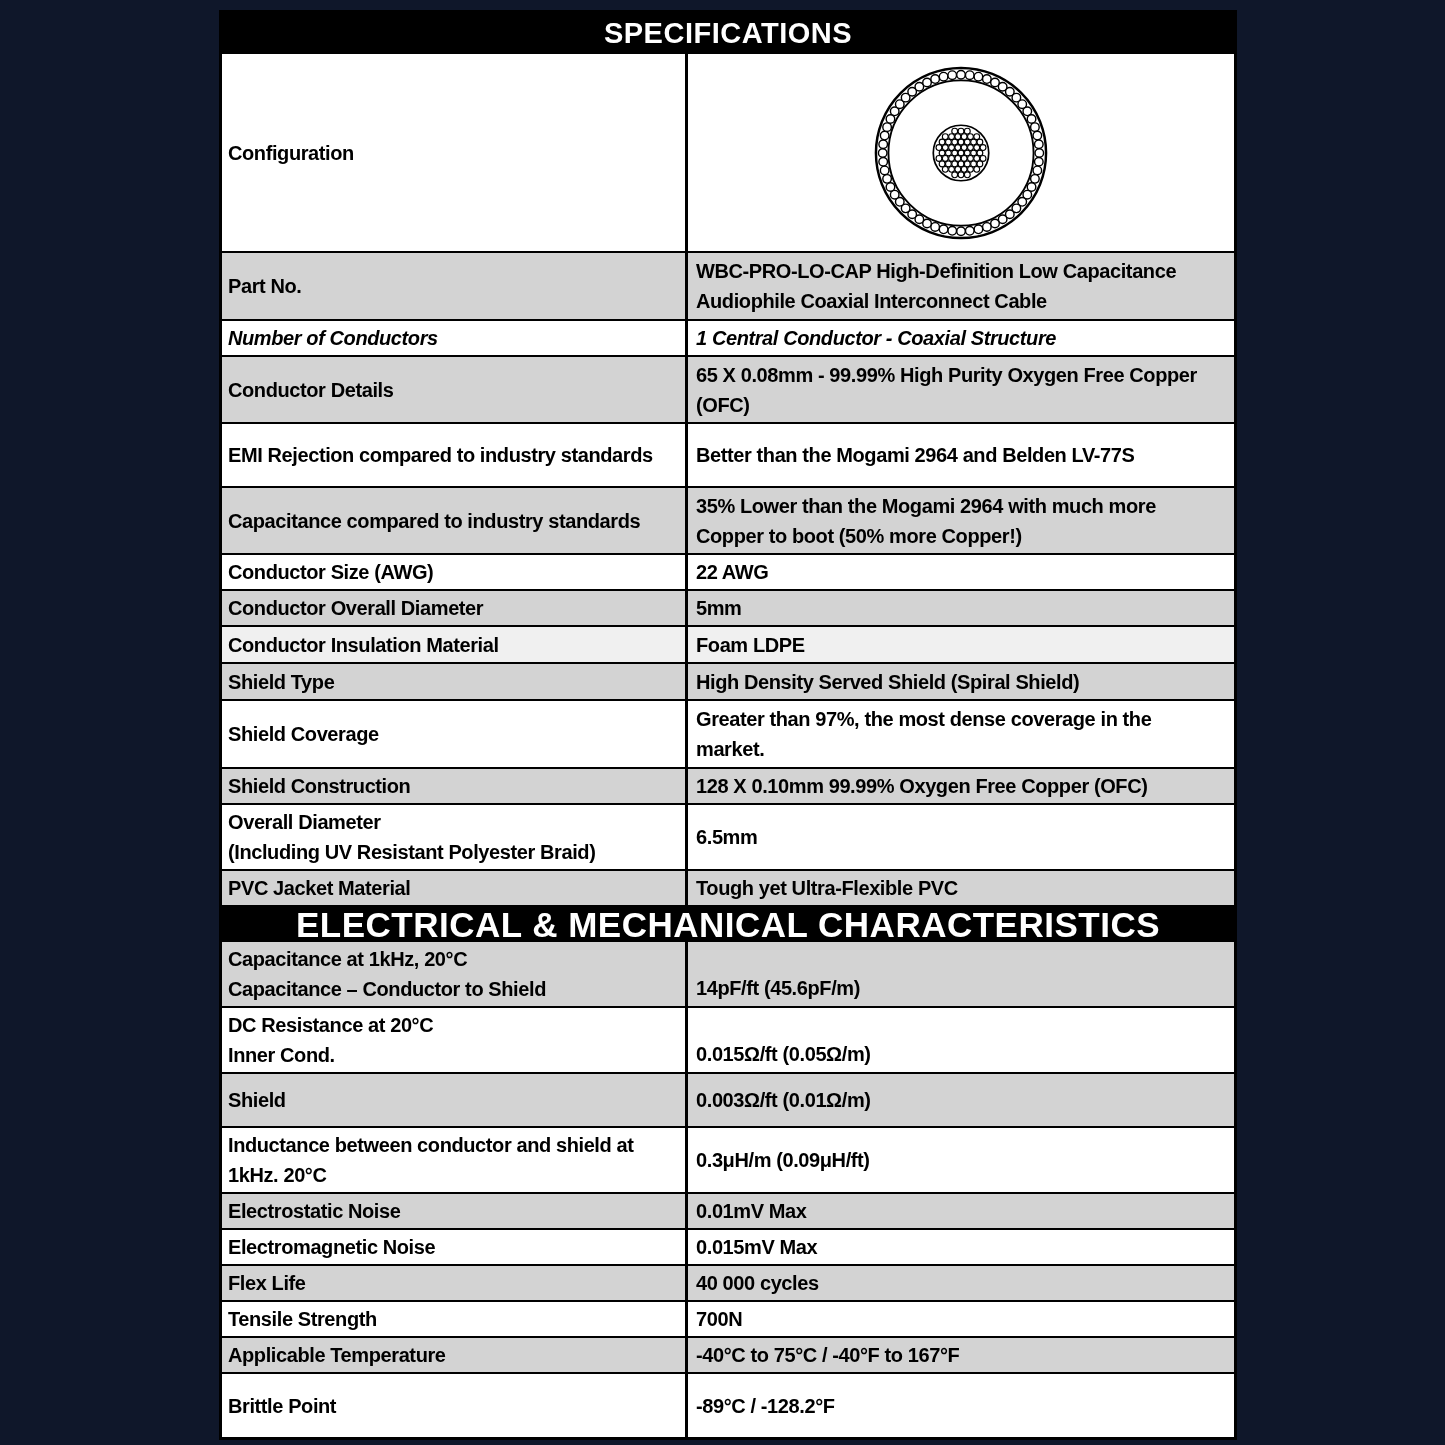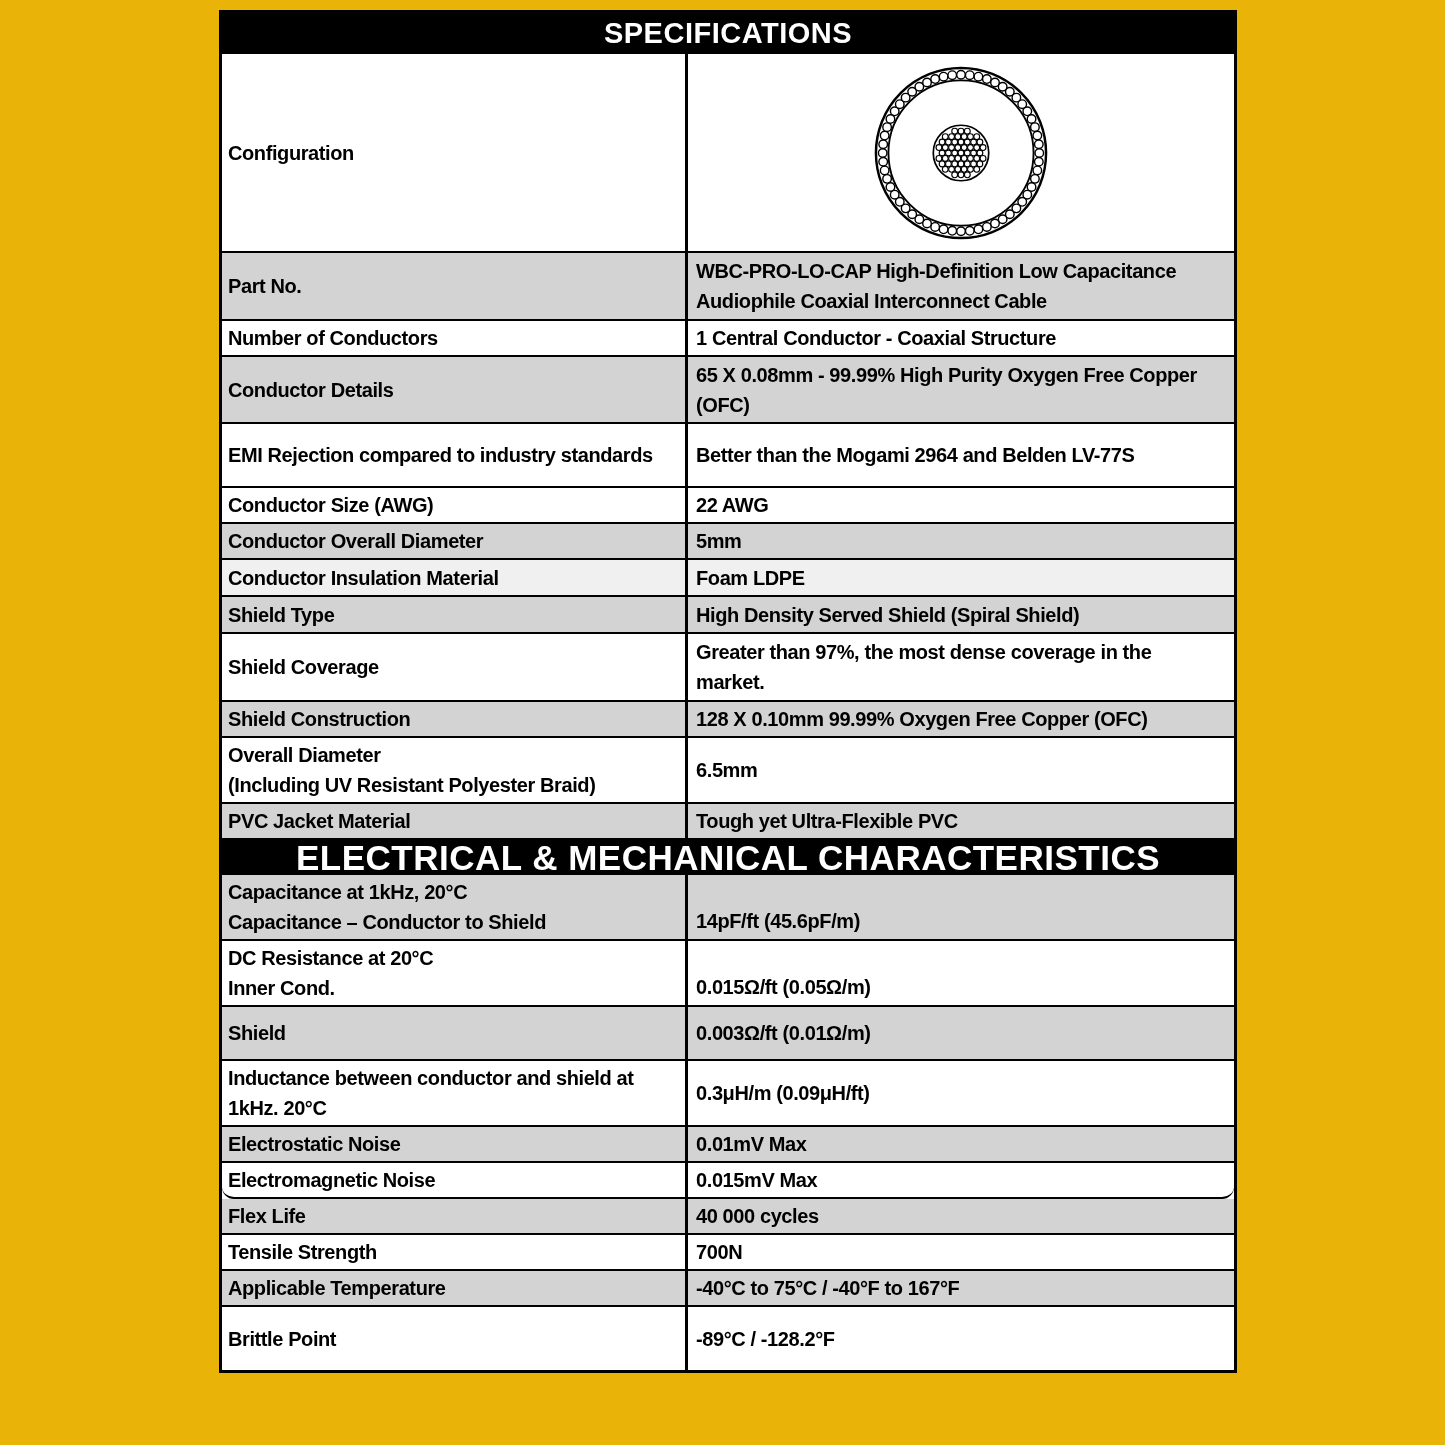--- a/index.html
+++ b/index.html
@@ -1,20 +1,20 @@
 <!DOCTYPE html>
 <html style="--header-bg: #000000; --header-fg: #ffffff; --border: #000000; --text: #000000; --row-white: #ffffff; --row-gray: #d3d3d3; --row-light: #f0f0f0;"><head>
 <meta charset="utf-8">
 <style>
   html, body { margin: 0; padding: 0; background: #ffffff; }
   .page {
     position: relative;
     width: 1445px;
     height: 1445px;
-    background: #eab308;
+    background: #0f172a;
     font-family: "Liberation Sans", "DejaVu Sans", sans-serif;
     color: var(--text, #000);
   }
   .spec-table {
     position: absolute;
     left: 219px;
     top: 10px;
     width: 1018px;
     border: 3px solid var(--border, #000);
     background: #ffffff;
@@ -188,32 +188,37 @@
               <circle cx="93.3" cy="123.2" r="3.1" fill="#fff" stroke="#000" stroke-width="1.2"></circle>
               <circle cx="100" cy="123.2" r="3.1" fill="#fff" stroke="#000" stroke-width="1.2"></circle>
               <circle cx="106.7" cy="123.2" r="3.1" fill="#fff" stroke="#000" stroke-width="1.2"></circle>
             </svg></div>
   </div>
         <div class="row shade-gray" style="min-height: 68px;">
     <div class="cell label">Part No.</div>
     <div class="cell value">WBC-PRO-LO-CAP High-Definition Low Capacitance
 Audiophile Coaxial Interconnect Cable</div>
   </div>
-        <div class="row shade-white" style="min-height: 35px;">
+        <div class="row shade-white" style="min-height: 35px; font-style: italic;">
     <div class="cell label">Number of Conductors</div>
     <div class="cell value">1 Central Conductor - Coaxial Structure</div>
   </div>
         <div class="row shade-gray" style="min-height: 67px;">
     <div class="cell label">Conductor Details</div>
     <div class="cell value">65 X 0.08mm - 99.99% High Purity Oxygen Free Copper
 (OFC)</div>
   </div>
         <div class="row shade-white" style="min-height: 64px;">
     <div class="cell label">EMI Rejection compared to industry standards</div>
     <div class="cell value">Better than the Mogami 2964 and Belden LV-77S</div>
+  </div>
+        <div class="row shade-gray" style="min-height: 67px;">
+    <div class="cell label">Capacitance compared to industry standards</div>
+    <div class="cell value">35% Lower than the Mogami 2964 with much more
+Copper to boot (50% more Copper!)</div>
   </div>
         <div class="row shade-white" style="min-height: 35px;">
     <div class="cell label">Conductor Size (AWG)</div>
     <div class="cell value">22 AWG</div>
   </div>
         <div class="row shade-gray" style="min-height: 36px;">
     <div class="cell label">Conductor Overall Diameter</div>
     <div class="cell value">5mm</div>
   </div>
         <div class="row shade-light" style="min-height: 37px;">
@@ -261,21 +266,21 @@
   </div>
         <div class="row shade-white" style="min-height: 62px;">
     <div class="cell label">Inductance between conductor and shield at
 1kHz. 20°C</div>
     <div class="cell value">0.3μH/m (0.09μH/ft)</div>
   </div>
         <div class="row shade-gray" style="min-height: 28px;">
     <div class="cell label">Electrostatic Noise</div>
     <div class="cell value">0.01mV Max</div>
   </div>
-        <div class="row shade-white" style="min-height: 30px; border-radius: 12px;">
+        <div class="row shade-white" style="min-height: 30px;">
     <div class="cell label">Electromagnetic Noise</div>
     <div class="cell value">0.015mV Max</div>
   </div>
         <div class="row shade-gray" style="min-height: 29px; align-items: flex-end;">
     <div class="cell label">Flex Life</div>
     <div class="cell value">40 000 cycles</div>
   </div>
         <div class="row shade-white" style="min-height: 30px; align-items: center;">
     <div class="cell label">Tensile Strength</div>
     <div class="cell value">700N</div>

